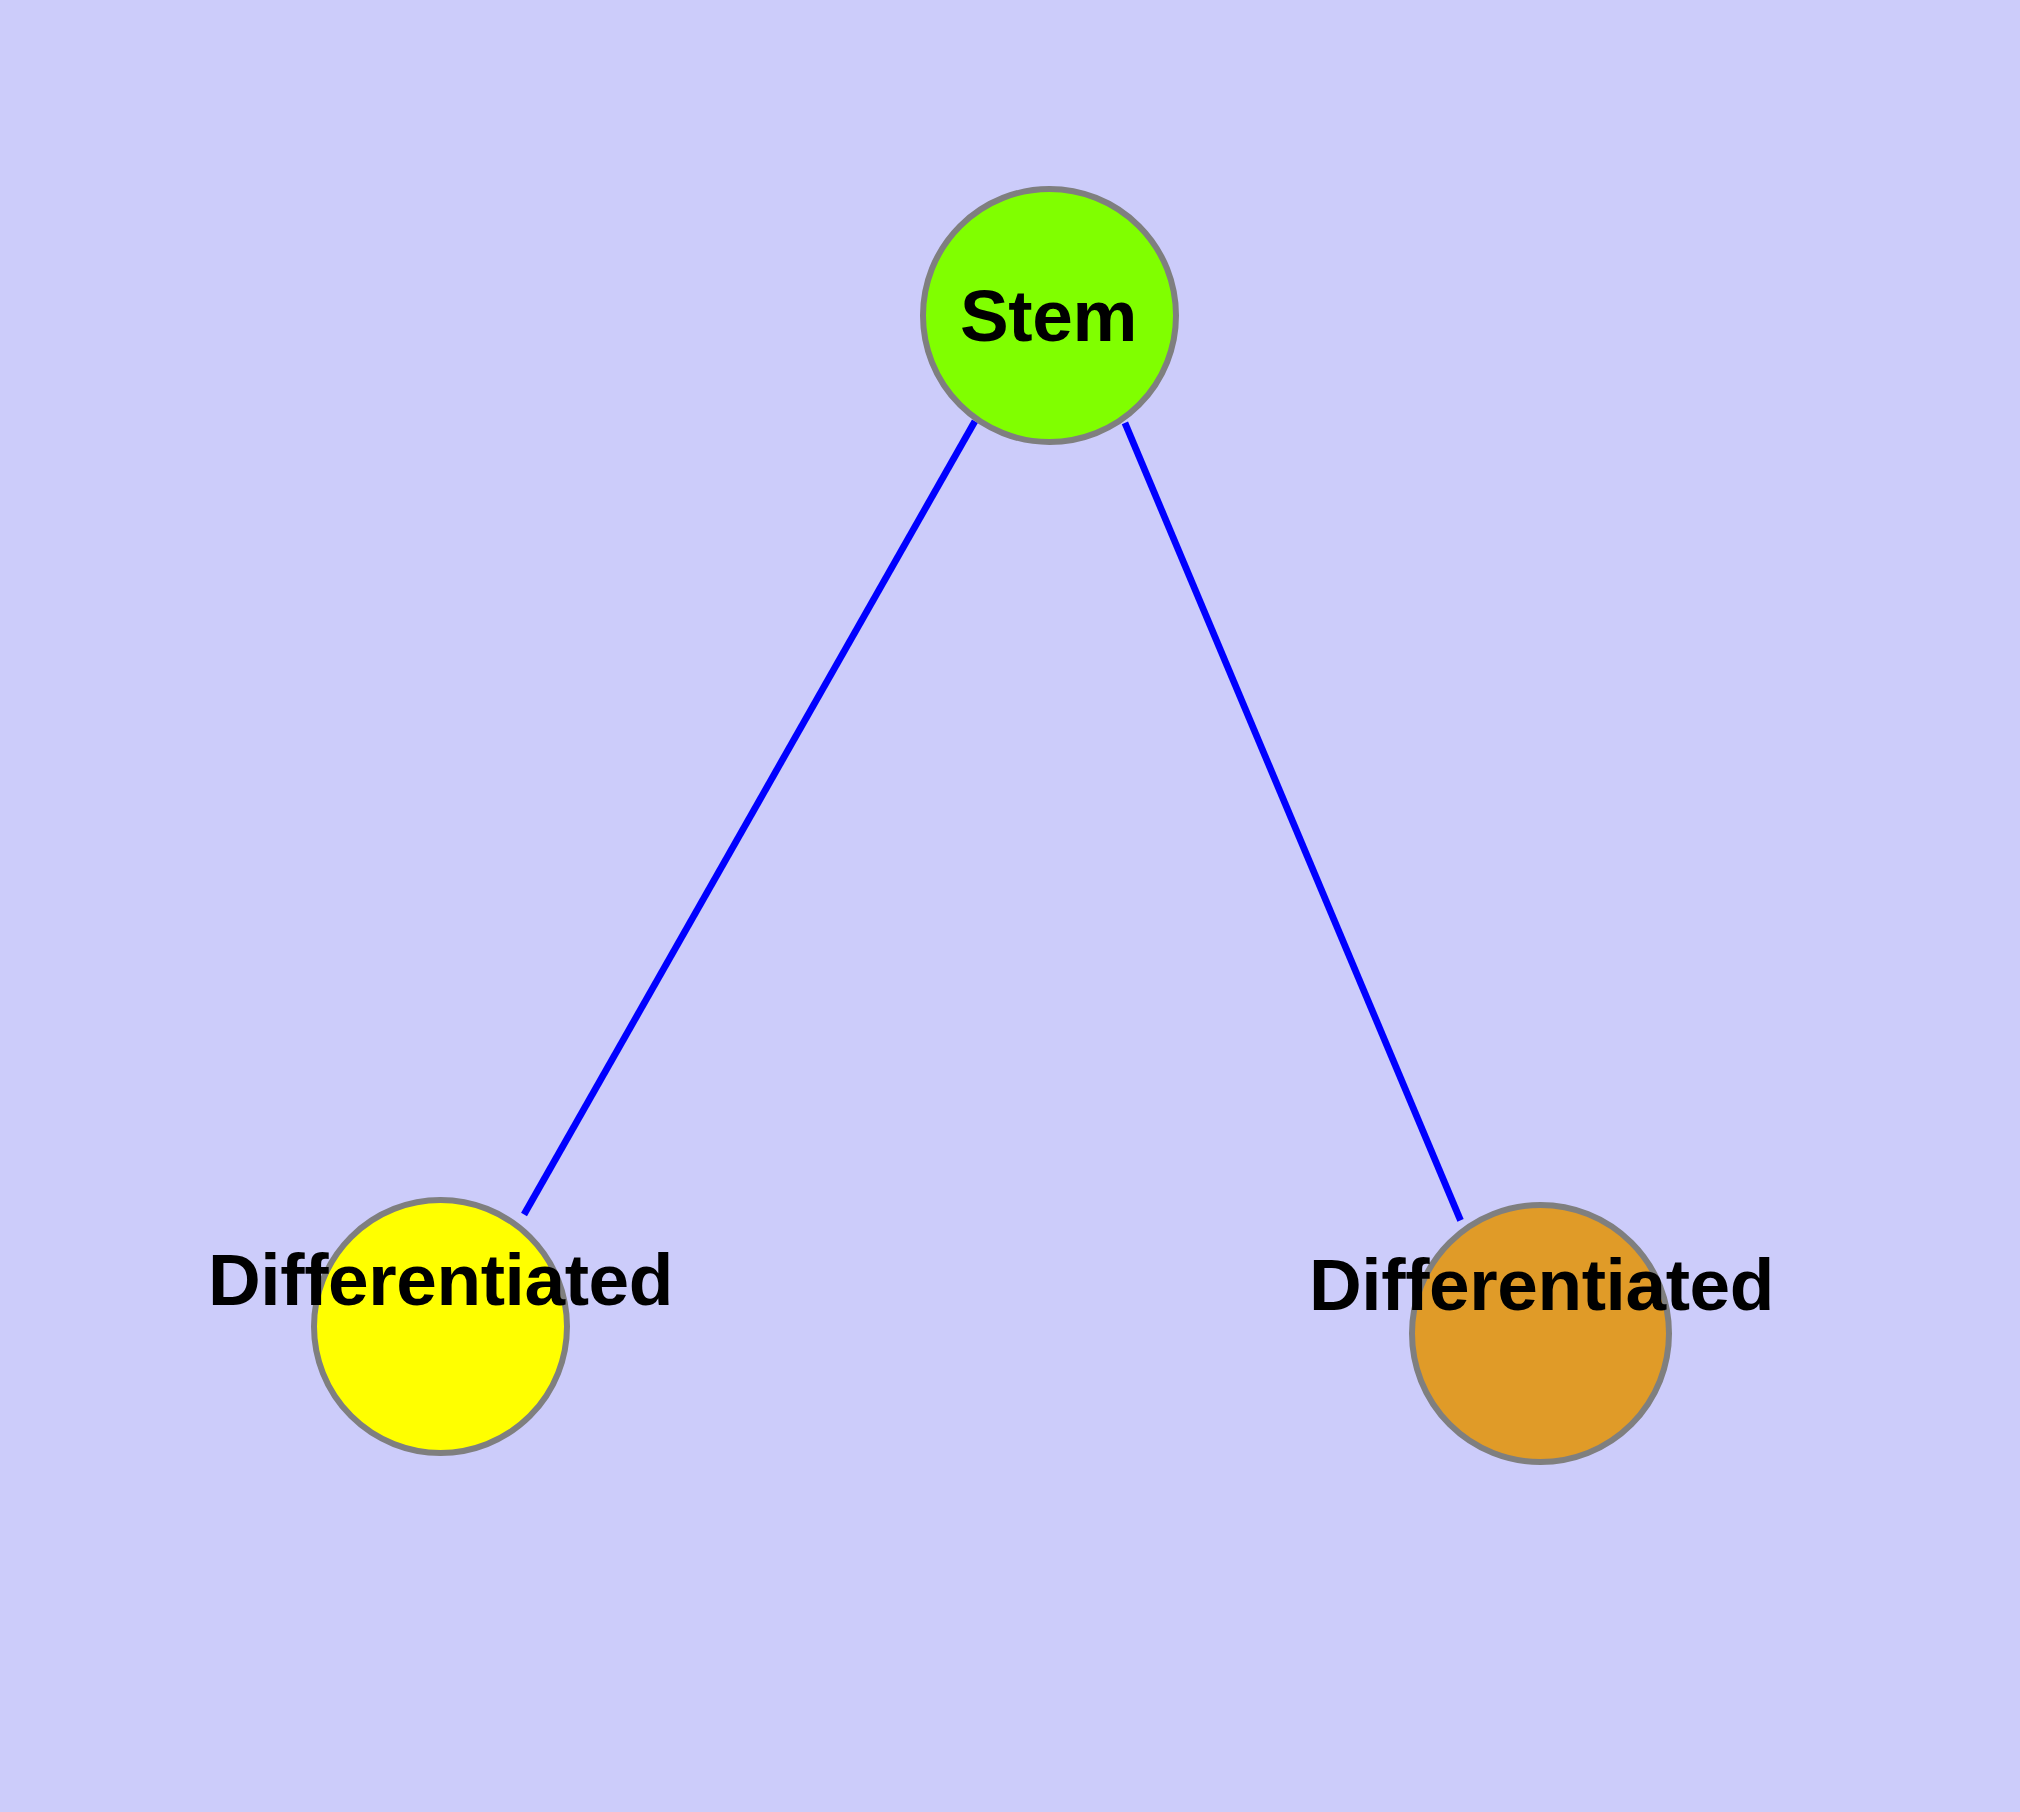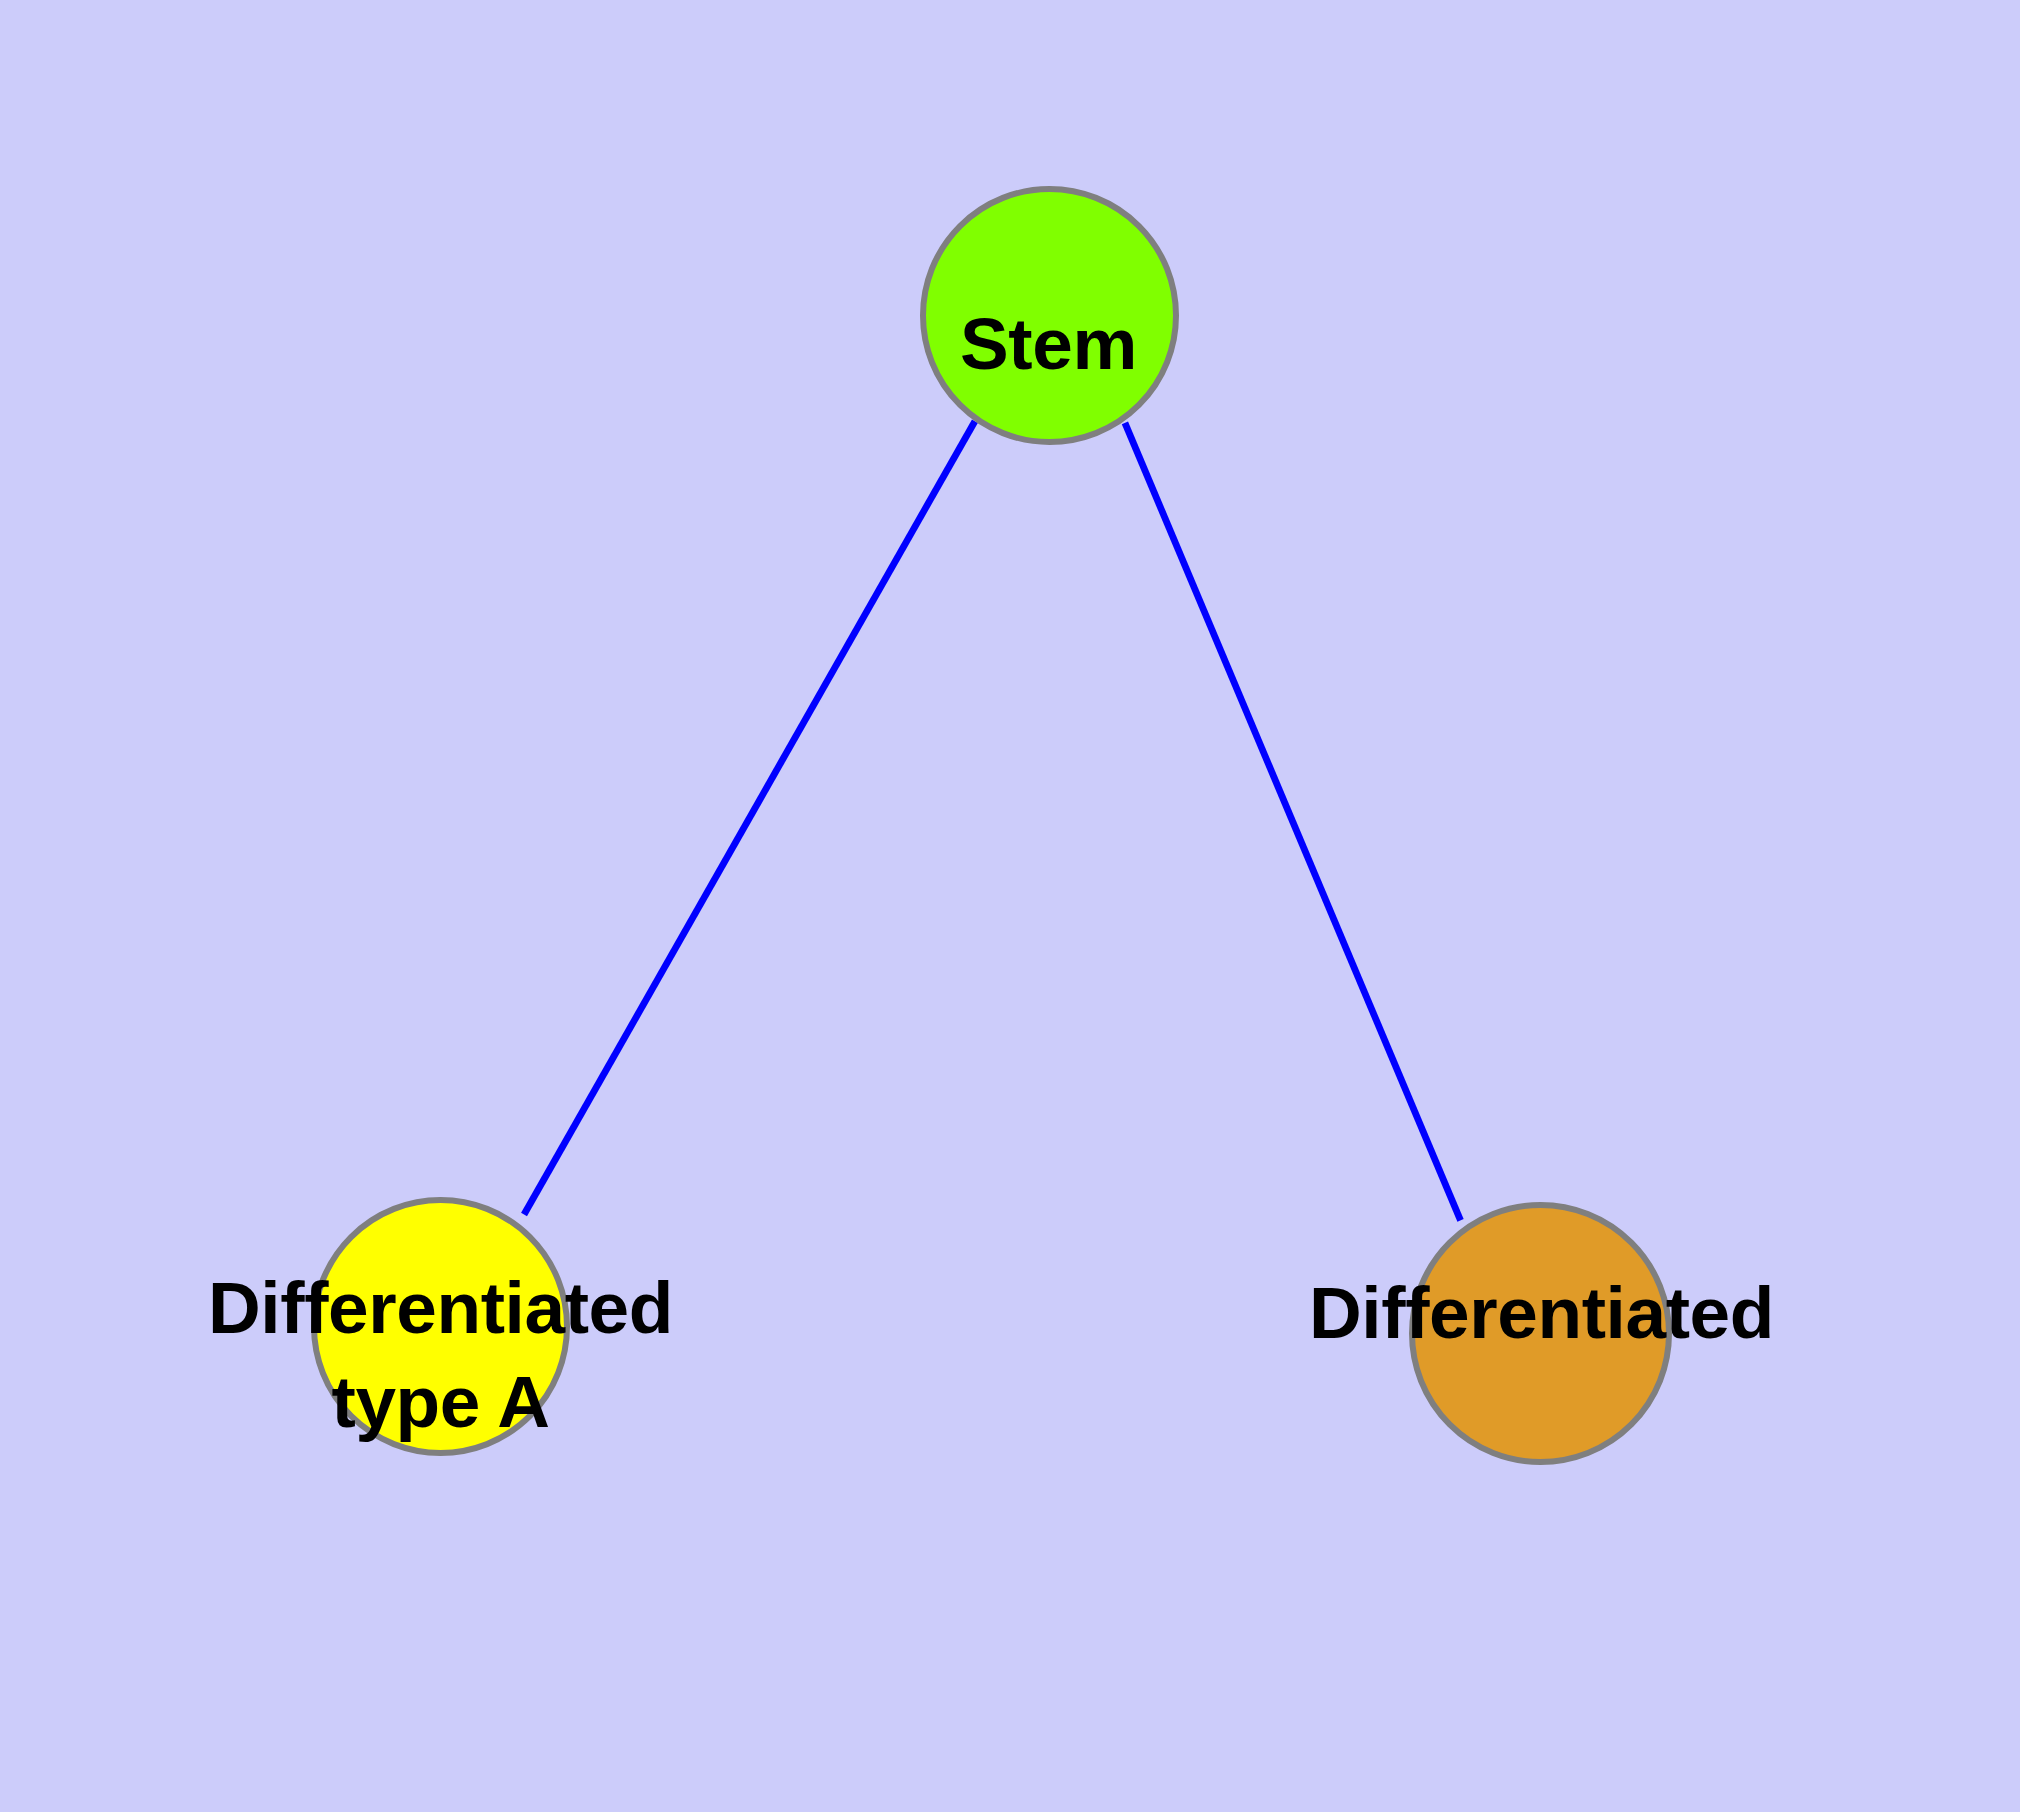--- a/index.html
+++ b/index.html
@@ -37,21 +37,20 @@
     position: absolute;
     text-align: center;
     font-weight: bold;
     color: #000000;
     font-family: "Liberation Sans", sans-serif;
     font-size: 73px;
     line-height: 94px;
     white-space: pre;
     letter-spacing: -0.4px;
     pointer-events: none;
-    margin-top: 28px;
   }
   #node-stem {
     left: 920px;
     top: 186px;
     width: 259px;
     height: 259px;
     background: #80ff00;
   }
   #label-stem {
     left: 794px;
@@ -90,19 +89,19 @@
 
   <svg id="edge-layer" viewBox="0 0 2384 2138">
     <line x1="1150" y1="497" x2="618" y2="1433" stroke="#0000ff" stroke-width="8"></line>
     <line x1="1327" y1="499" x2="1723" y2="1440" stroke="#0000ff" stroke-width="8"></line>
   </svg>
 
   <div class="node" id="node-stem"></div>
   <div class="node-label" id="label-stem">Stem</div>
 
   <div class="node" id="node-diff-a"></div>
-  <div class="node-label" id="label-diff-a"><span>Differentiated</span><br><span>type A</span></div>
+  <div class="node-label" id="label-diff-a"><span>Differentiated</span><br></div>
 
   <div class="node" id="node-diff-b"></div>
   <div class="node-label" id="label-diff-b"><span>Differentiated</span><br></div>
 
 </div>
 
 
 </body></html>

